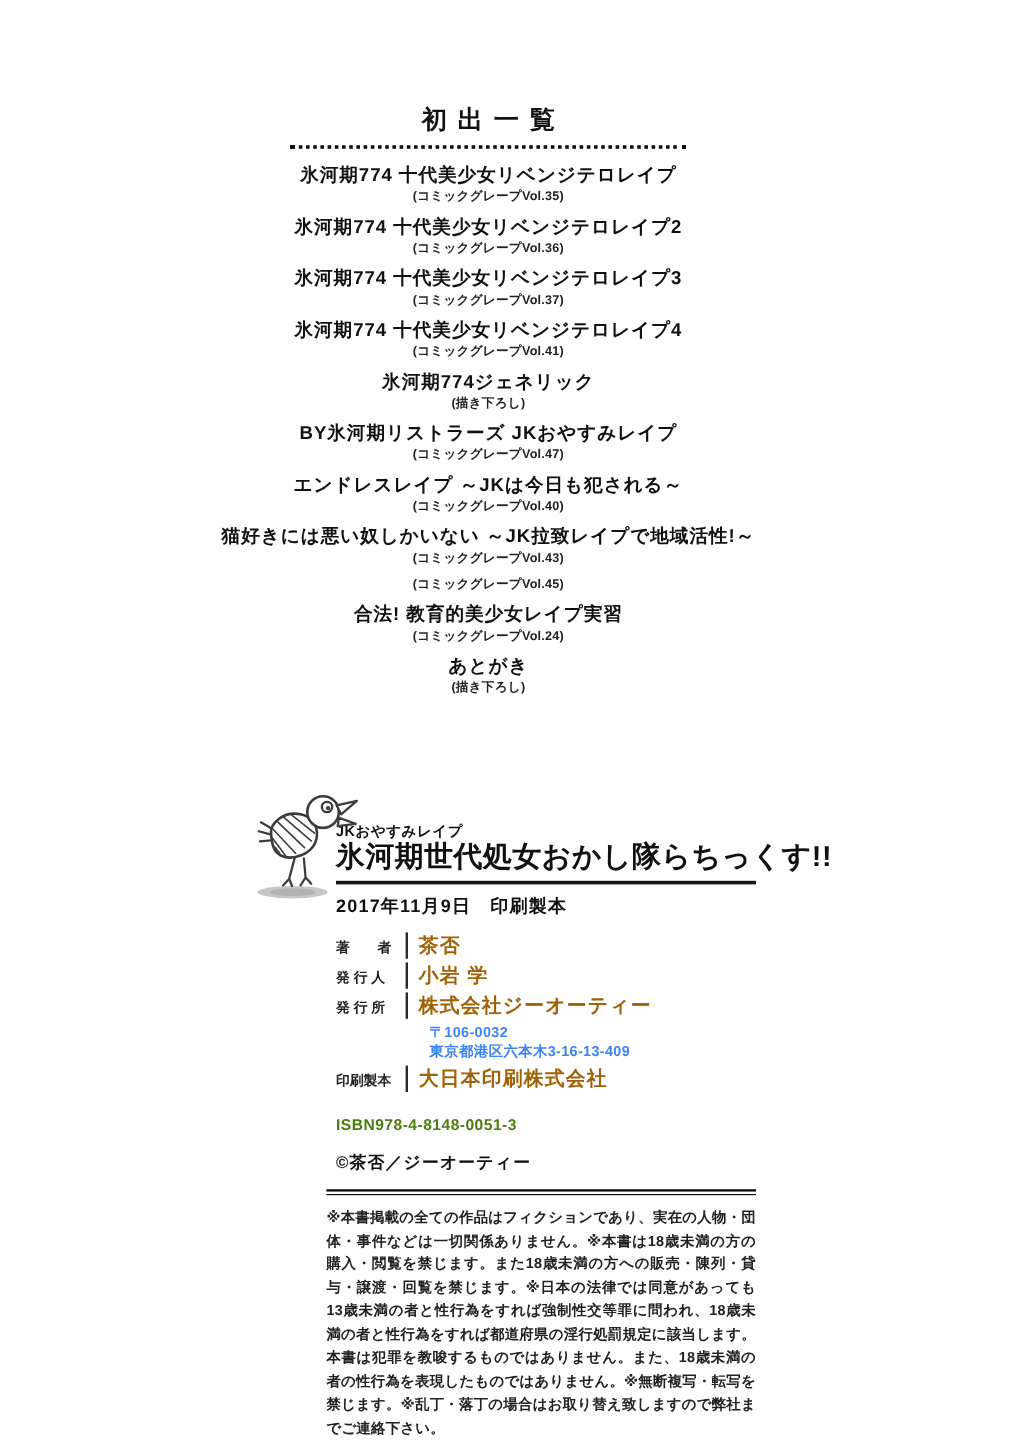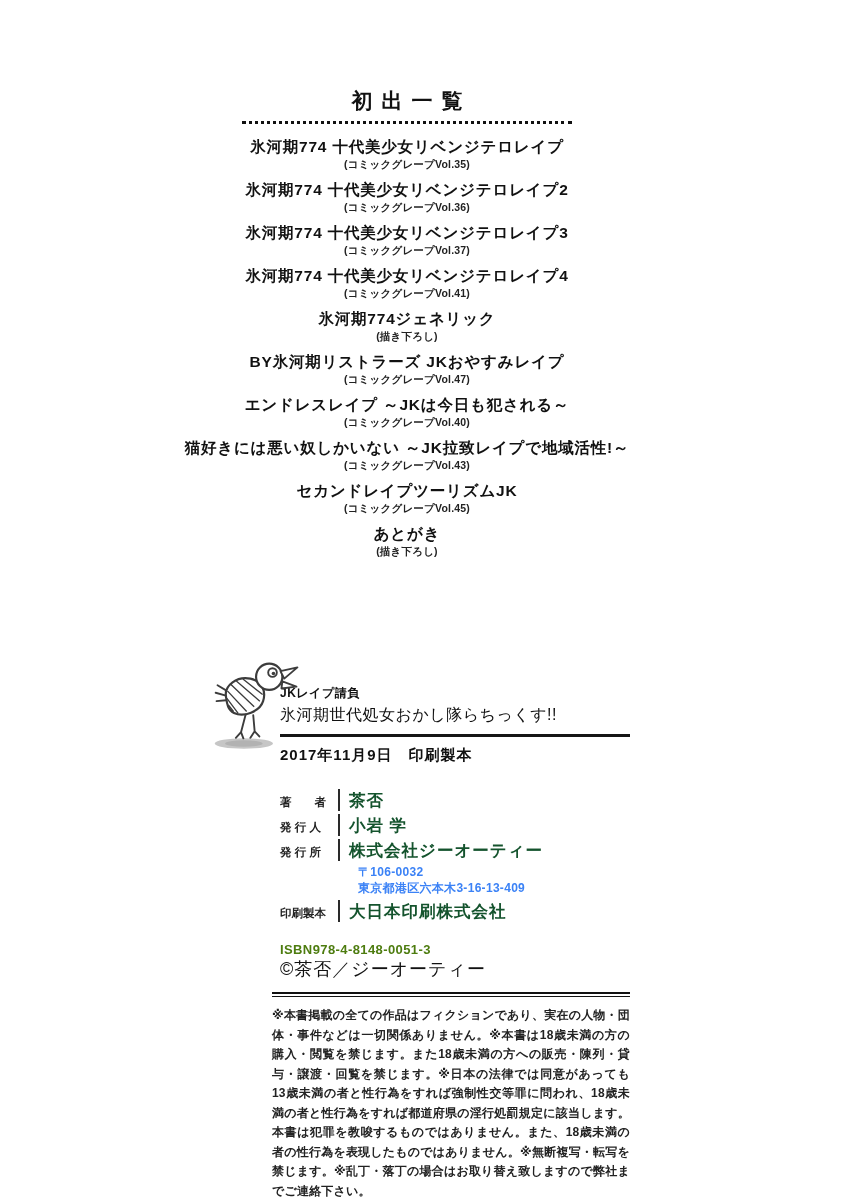--- a/index.html
+++ b/index.html
@@ -24,37 +24,37 @@
   .works-list{list-style:none;margin:13px 0 0;padding:0;}
   .work{margin:0 0 9px;}
   .work-title{font-size:15.5px;font-weight:bold;letter-spacing:0.8px;line-height:19px;color:#111;}
   .work-source{font-size:10.5px;font-weight:bold;letter-spacing:0.2px;line-height:13px;margin-top:2px;color:#222;}
   
   .colophon{position:absolute;top:662px;left:272px;width:358px;}
   .pub-header{position:relative;padding:24px 0 0 8px;}
   .mascot{position:absolute;left:-62px;top:-6px;width:94px;height:96px;}
   .imprint{font-size:12px;font-weight:bold;letter-spacing:0.5px;line-height:14px;color:#111;}
   .book-title{
-    font-size:16px;font-weight:normal;letter-spacing:0.5px;line-height:26px;
+    font-size:24px;font-weight:bold;letter-spacing:0.5px;line-height:26px;
     white-space:nowrap;padding:2px 0 6px;border-bottom:3px solid #161616;color:#111;
   }
   .edition{font-size:15px;font-weight:bold;letter-spacing:1px;margin-top:9px;color:#111;}
-  .credits{margin-top:24px;padding-left:8px;}
+  .credits{margin-top:12px;padding-left:8px;}
   .credit-row{display:flex;align-items:baseline;margin-bottom:1px;}
   .credit-label{
     flex:0 0 50px;font-size:11.5px;font-weight:bold;line-height:22px;
     white-space:pre;color:#222;
   }
   .credit-value{
     border-left:2px solid #2a2a2a;margin-left:8px;padding-left:9px;
-    font-size:16.5px;font-weight:bold;letter-spacing:1px;line-height:22px;color:#14532d;
+    font-size:16.5px;font-weight:bold;letter-spacing:1px;line-height:22px;color:#a16207;
   }
   .credit-details{margin:0 0 4px 78px;font-size:12px;font-weight:bold;letter-spacing:0.3px;line-height:16px;color:#3b82f6;}
   .isbn{margin-top:18px;padding-left:8px;font-size:13px;font-weight:bold;letter-spacing:0.4px;line-height:16px;color:#4d7c0f;}
-  .copyright{padding-left:8px;font-size:18px;font-weight:normal;letter-spacing:1px;line-height:16px;margin-top:3px;color:#111;}
+  .copyright{padding-left:8px;font-size:14px;font-weight:bold;letter-spacing:1px;line-height:16px;margin-top:14px;color:#111;}
   .double-rule{margin-top:15px;height:2px;border-top:2px solid #111;border-bottom:1px solid #111;}
   .disclaimer{
     margin:9px 0 0;font-size:12px;font-weight:bold;line-height:19.5px;
     text-align:justify;letter-spacing:0.2px;color:#222;
   }
 </style>
 </head>
 <body>
 
 <div class="page">
@@ -89,22 +89,25 @@
         </li>
         <li class="work">
           <div class="work-title">エンドレスレイプ ～JKは今日も犯される～</div>
           <div class="work-source">(コミックグレープVol.40)</div>
         </li>
         <li class="work">
           <div class="work-title">猫好きには悪い奴しかいない ～JK拉致レイプで地域活性!～</div>
           <div class="work-source">(コミックグレープVol.43)</div>
         </li>
         <li class="work">
-          <div class="work-title">セカンドレイプツーリズムJK</div>
           <div class="work-source">(コミックグレープVol.45)</div>
+        </li>
+        <li class="work">
+          <div class="work-title">合法! 教育的美少女レイプ実習</div>
+          <div class="work-source">(コミックグレープVol.24)</div>
         </li>
         <li class="work">
           <div class="work-title">あとがき</div>
           <div class="work-source">(描き下ろし)</div>
         </li>
       </ul>
   </section>
 
   <section class="colophon">
     <div class="pub-header">
@@ -124,21 +127,21 @@
 
           <circle cx="66.5" cy="16.5" r="4.6" fill="#ffffff" stroke="#3c3c3c" stroke-width="2"></circle>
           <circle cx="67.5" cy="17.5" r="1.9" fill="#3c3c3c"></circle>
 
           <path d="M75,15 L93,11 L79,23 Z" fill="#ffffff" stroke="#3c3c3c" stroke-width="2" stroke-linejoin="round"></path>
           <path d="M77,26 L92,31.5 L76,33.5 Z" fill="#ffffff" stroke="#3c3c3c" stroke-width="2" stroke-linejoin="round"></path>
 
           <path d="M38,61 L33,80 M33,80 L27.5,86 M33,80 L35.5,86.5 M46,62 L47.5,79 M47.5,79 L43,86 M47.5,79 L52.5,84.5" stroke="#3c3c3c" stroke-width="2" fill="none" stroke-linecap="round"></path>
         </svg>
       </div>
-      <div class="imprint">JKレイプ請負</div>
+      <div class="imprint">JKおやすみレイプ</div>
       <div class="book-title">氷河期世代処女おかし隊らちっくす!!</div>
       <div class="edition">2017年11月9日　印刷製本</div>
     </div>
 
     <div class="credits" id="credits">
         <div class="credit-row">
           <div class="credit-label">著　　者</div>
           <div class="credit-value">茶否</div>
         </div>
         <div class="credit-row">

